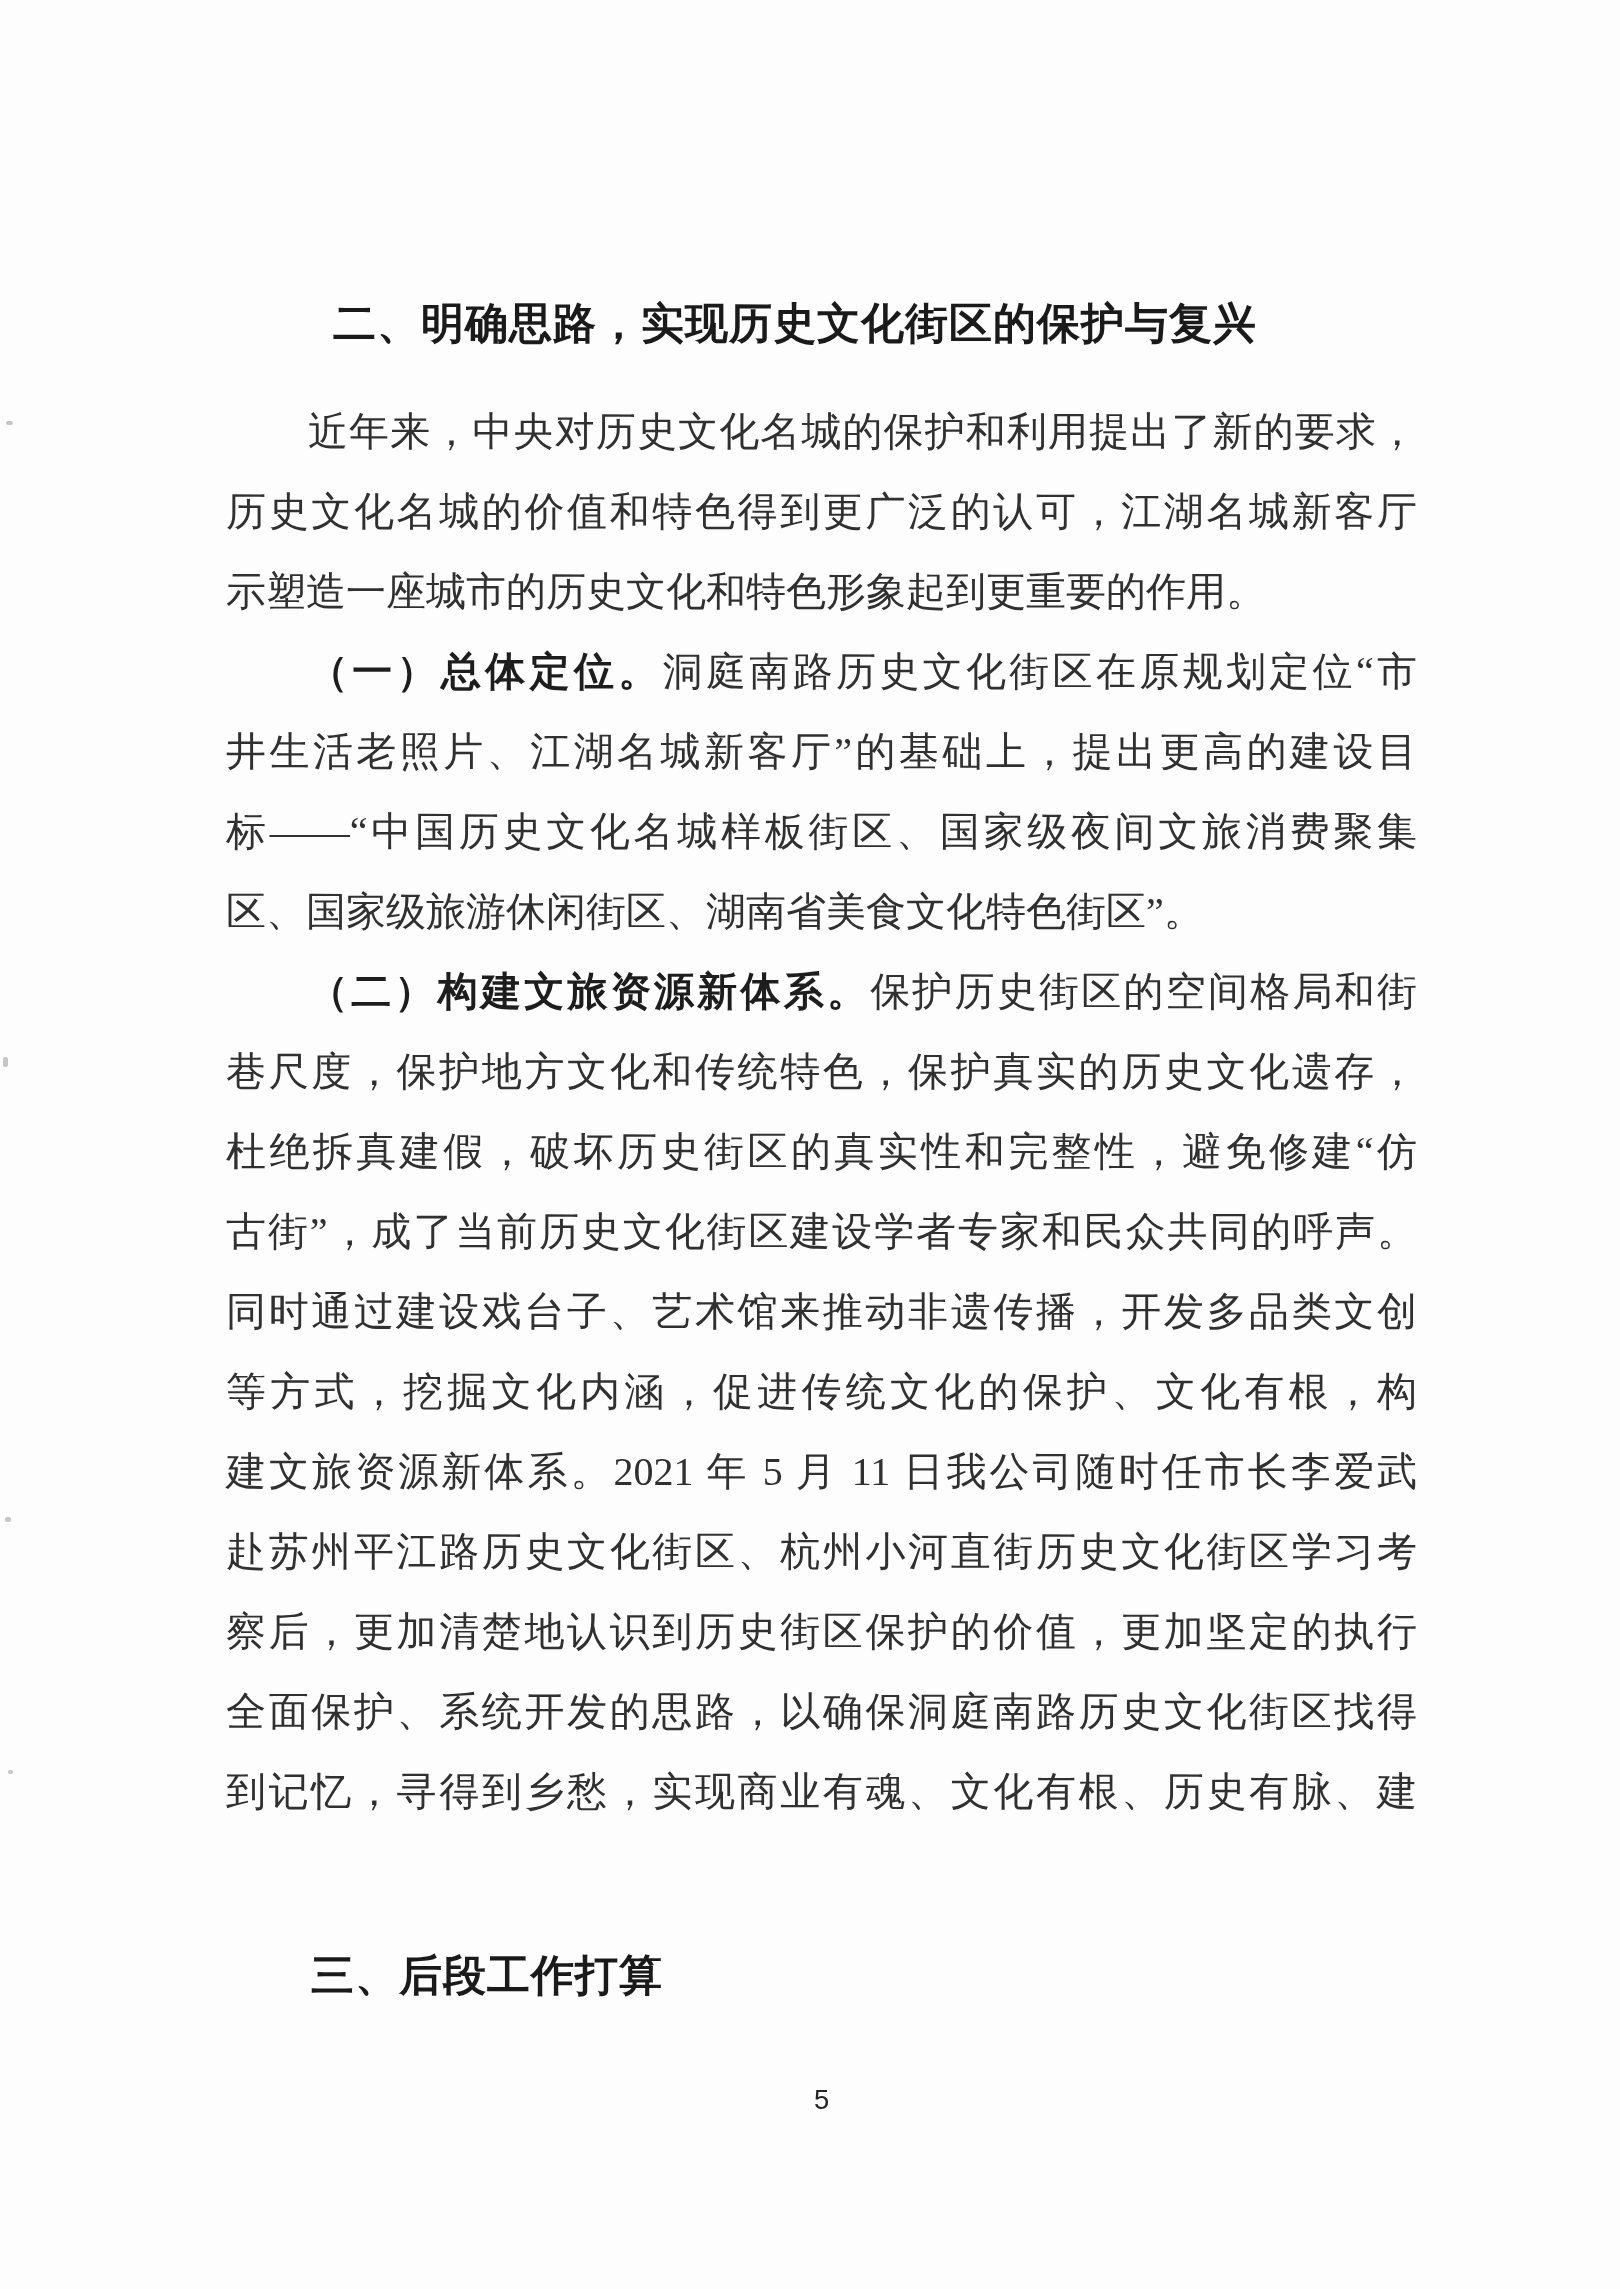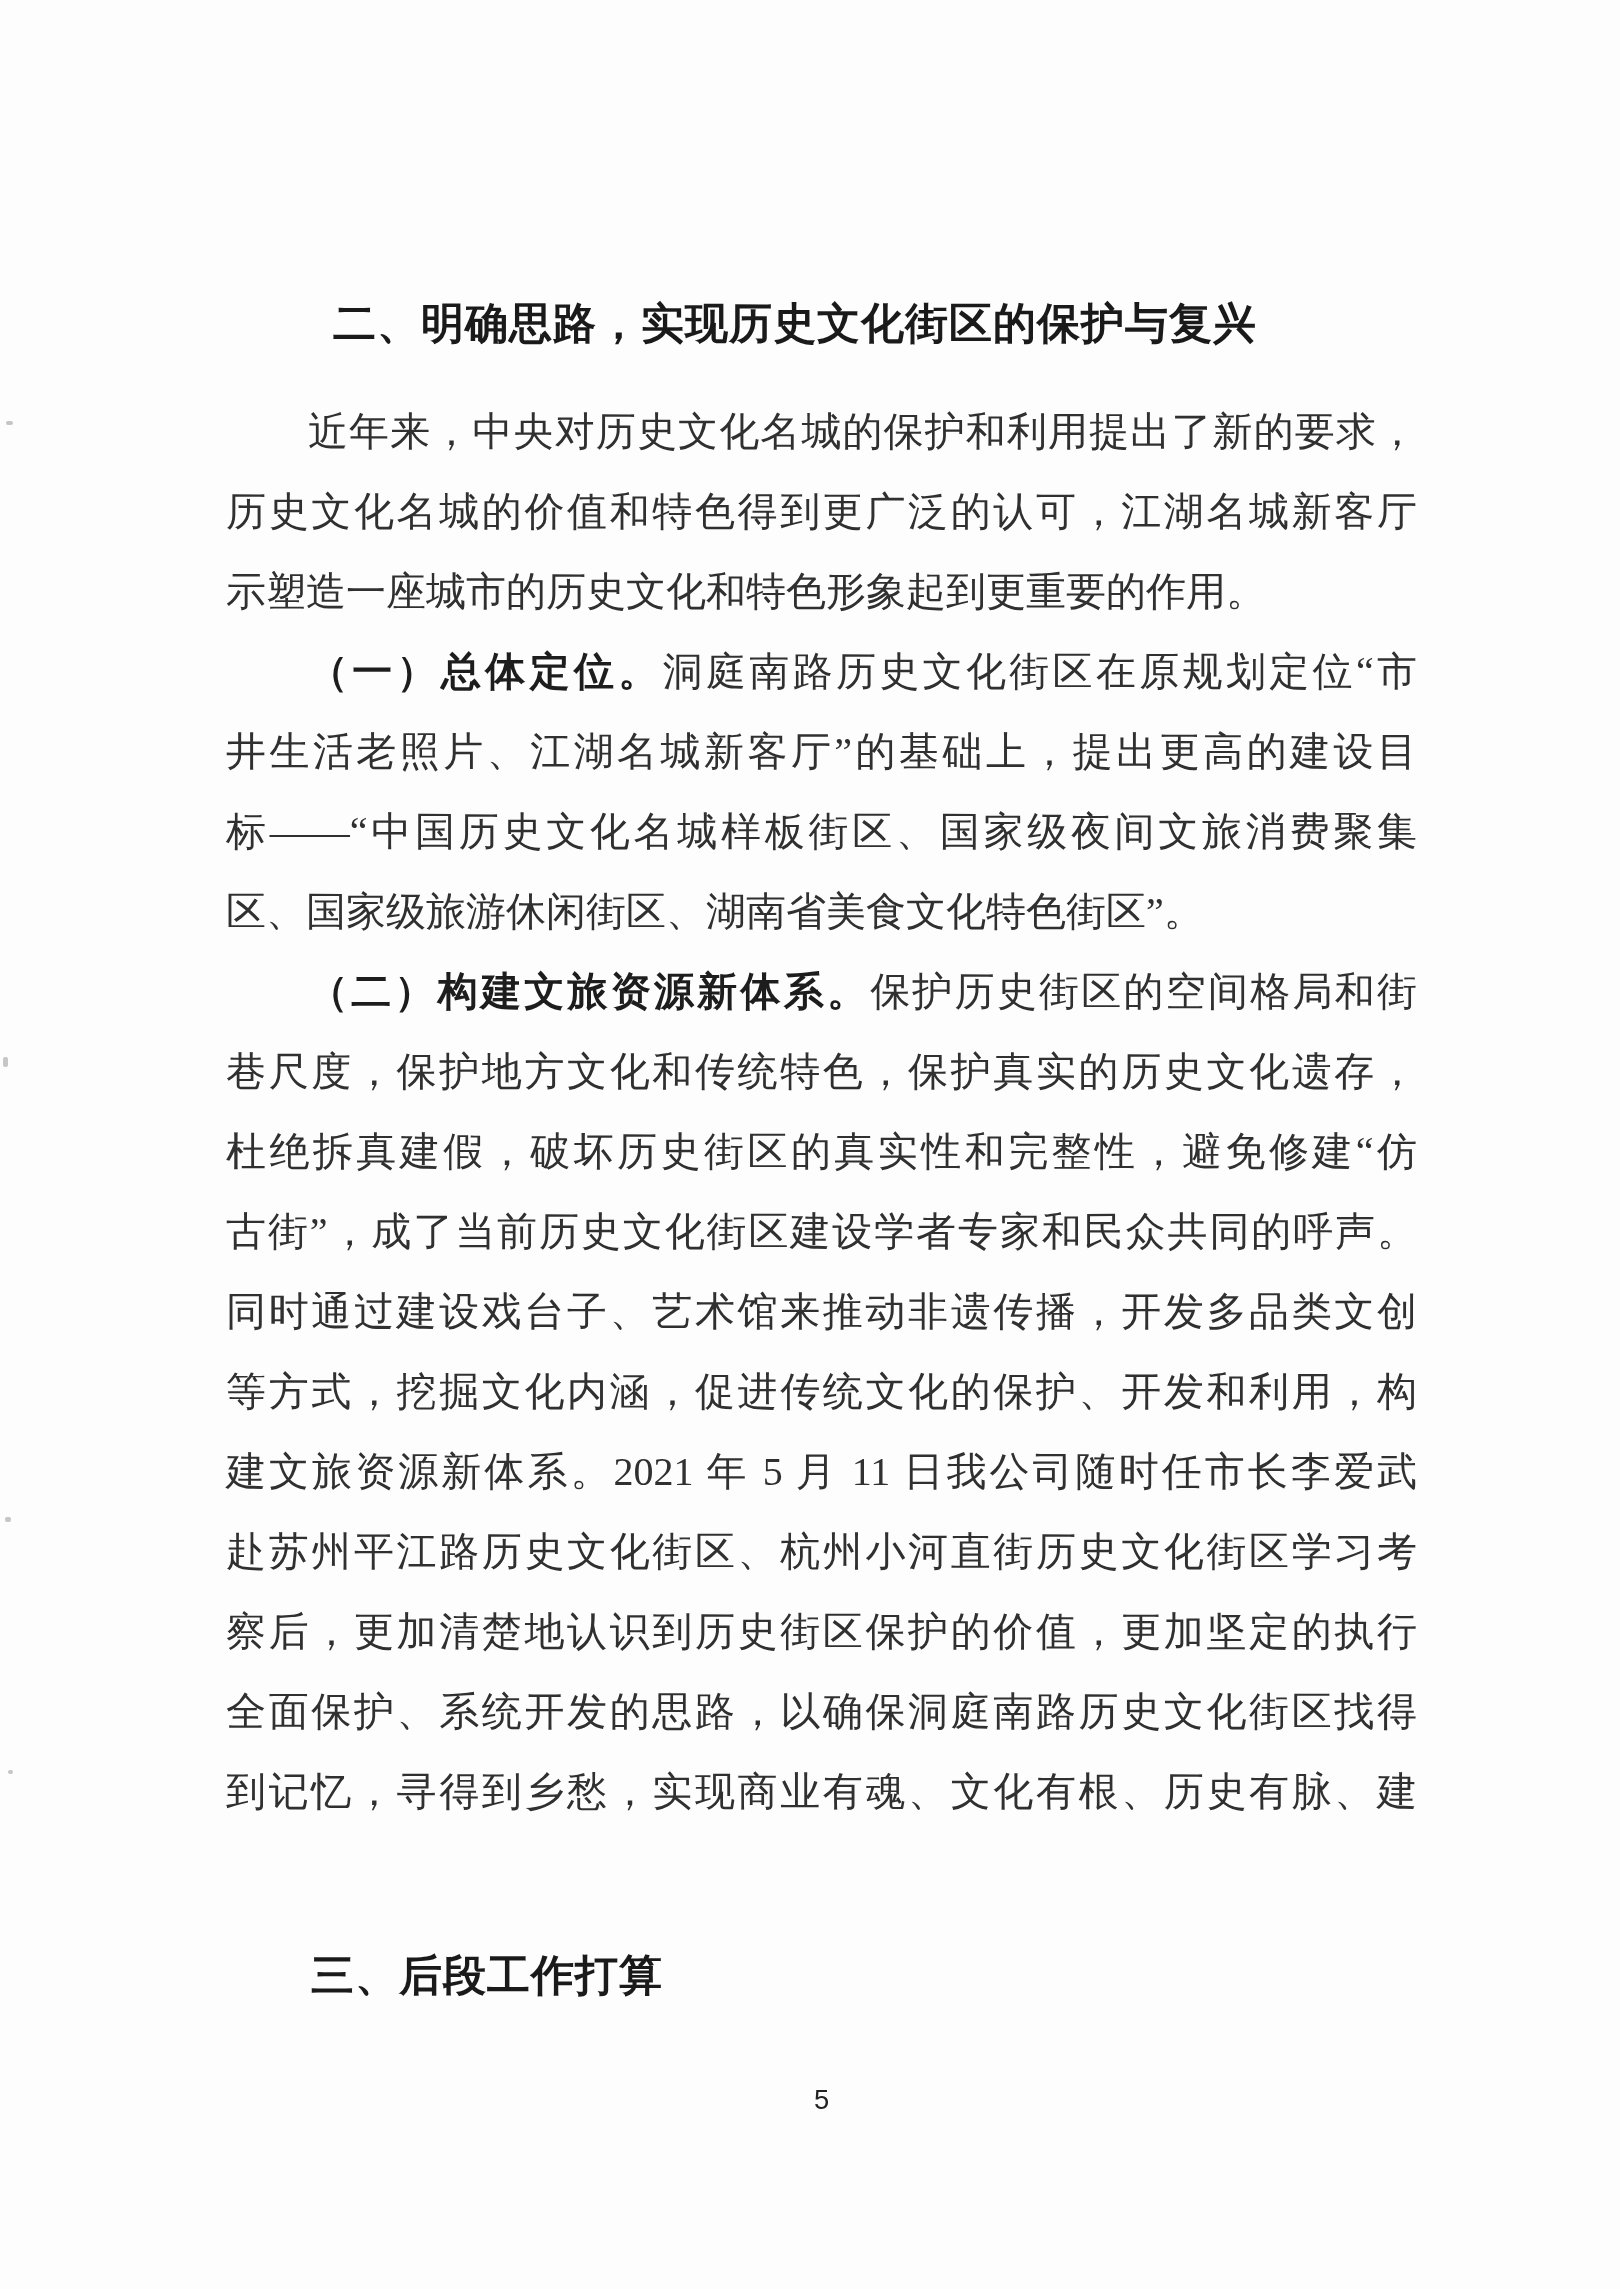--- a/index.html
+++ b/index.html
@@ -79,21 +79,21 @@
       <div class="line">示塑造一座城市的历史文化和特色形象起到更重要的作用。</div>
       <div class="line fill indent"><b>（一）总体定位。</b>洞庭南路历史文化街区在原规划定位“市</div>
       <div class="line fill">井生活老照片、江湖名城新客厅”的基础上，提出更高的建设目</div>
       <div class="line fill">标——“中国历史文化名城样板街区、国家级夜间文旅消费聚集</div>
       <div class="line">区、国家级旅游休闲街区、湖南省美食文化特色街区”。</div>
       <div class="line fill indent"><b>（二）构建文旅资源新体系。</b>保护历史街区的空间格局和街</div>
       <div class="line fill">巷尺度，保护地方文化和传统特色，保护真实的历史文化遗存，</div>
       <div class="line fill">杜绝拆真建假，破坏历史街区的真实性和完整性，避免修建“仿</div>
       <div class="line fill">古街”，成了当前历史文化街区建设学者专家和民众共同的呼声。</div>
       <div class="line fill">同时通过建设戏台子、艺术馆来推动非遗传播，开发多品类文创</div>
-      <div class="line fill">等方式，挖掘文化内涵，促进传统文化的保护、开发和利用，构</div>
+      <div class="line fill">等方式，挖掘文化内涵，促进传统文化的保护、文化有根，构</div>
       <div class="line fill">建文旅资源新体系。2021 年 5 月 11 日我公司随时任市长李爱武</div>
       <div class="line fill">赴苏州平江路历史文化街区、杭州小河直街历史文化街区学习考</div>
       <div class="line fill">察后，更加清楚地认识到历史街区保护的价值，更加坚定的执行</div>
       <div class="line fill">全面保护、系统开发的思路，以确保洞庭南路历史文化街区找得</div>
       <div class="line fill">到记忆，寻得到乡愁，实现商业有魂、文化有根、历史有脉、建</div>
     </div>
 
   <h2 class="sec-heading sec3">三、后段工作打算</h2>
 
   <div class="page-number">5</div>

